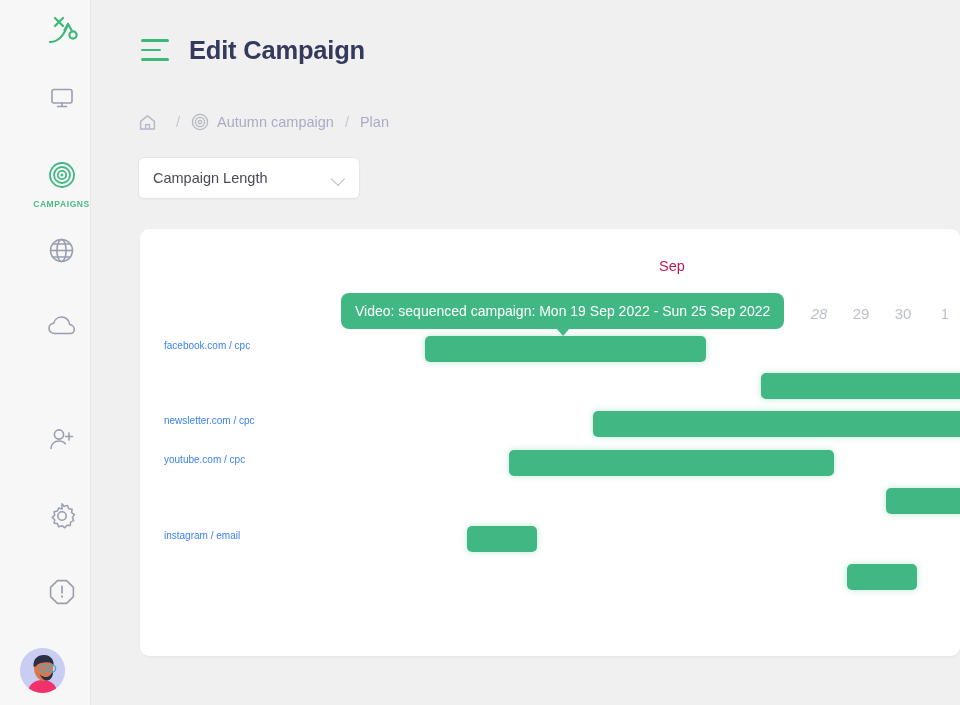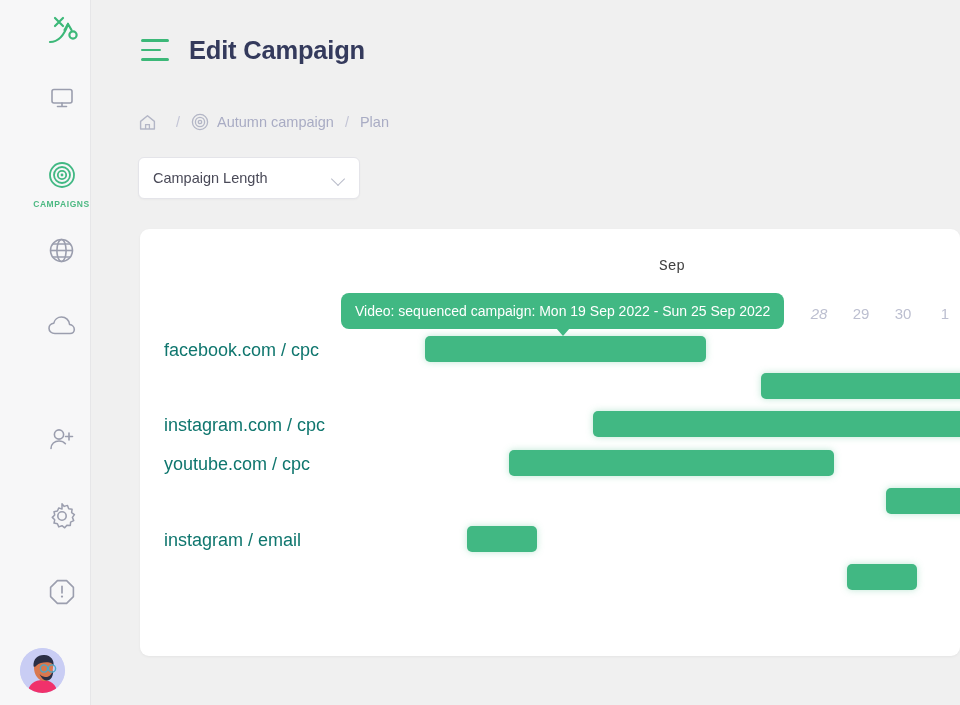--- a/index.html
+++ b/index.html
@@ -138,39 +138,38 @@
     background: #ffffff;
     border-radius: 9px;
     box-shadow: 0 1px 3px rgba(0,0,0,0.05);
     overflow: visible;
   }
 
   #month-label {
     position: absolute;
     top: 29px;
     font-size: 14.5px;
-    color: #404040;
-    font-family: Liberation Mono, monospace;
+    color: #be185d;
   }
 
   .day-tick {
     position: absolute;
     top: 76px;
     font-size: 15px;
     color: #bcbfd0;
     text-align: center;
     width: 24px;
     margin-left: -12px;
   }
 
   .row-label {
     position: absolute;
     left: 24px;
-    font-size: 18px;
-    color: #0f766e;
+    font-size: 10px;
+    color: #3b82f6;
     white-space: nowrap;
   }
 
   .bar {
     position: absolute;
     height: 26px;
     background: #41b883;
     border-radius: 5px;
     box-shadow: 0 0 7px rgba(65,184,131,0.35);
     cursor: pointer;
@@ -357,21 +356,21 @@
   <div id="gantt-card">
     <div id="month-label" style="left: 502px; width: 60px; text-align: center;">Sep</div>
     <div id="day-ticks">
         <div class="day-tick" style="left: 679px; font-style: italic;">28</div>
         <div class="day-tick" style="left: 721px;">29</div>
         <div class="day-tick" style="left: 763px;">30</div>
         <div class="day-tick" style="left: 805px;">1</div>
       </div>
     <div id="row-labels">
         <div class="row-label" style="top: 111px;">facebook.com / cpc</div>
-        <div class="row-label" style="top: 186px;">instagram.com / cpc</div>
+        <div class="row-label" style="top: 186px;">newsletter.com / cpc</div>
         <div class="row-label" style="top: 225px;">youtube.com / cpc</div>
         <div class="row-label" style="top: 301px;">instagram / email</div>
       </div>
     <div id="bars">
         <div class="bar" style="left: 285px; top: 107px; width: 281px; background: rgb(65, 184, 131);"></div>
         <div class="bar" style="left: 621px; top: 144px; width: 290px; background: rgb(65, 184, 131);"></div>
         <div class="bar" style="left: 453px; top: 182px; width: 409px; background: rgb(65, 184, 131);"></div>
         <div class="bar" style="left: 369px; top: 221px; width: 325px; background: rgb(65, 184, 131);"></div>
         <div class="bar" style="left: 746px; top: 259px; width: 165px; background: rgb(65, 184, 131);"></div>
         <div class="bar" style="left: 327px; top: 297px; width: 70px; background: rgb(65, 184, 131);"></div>

